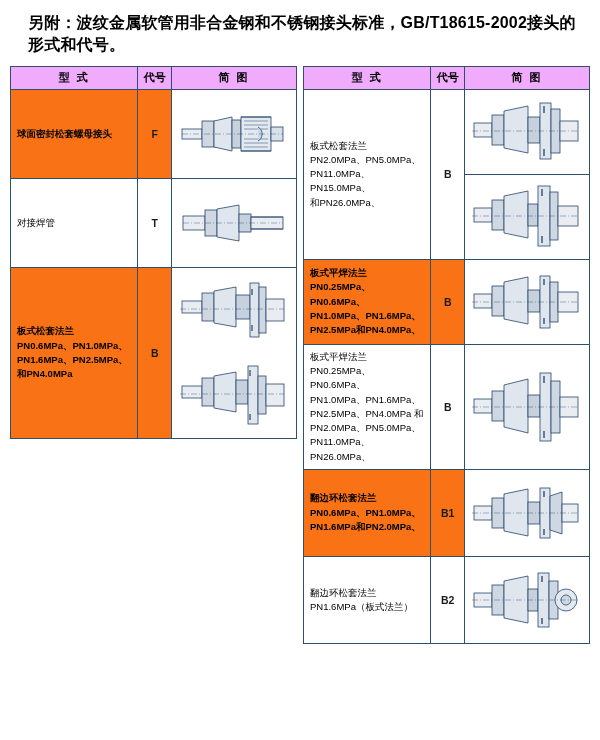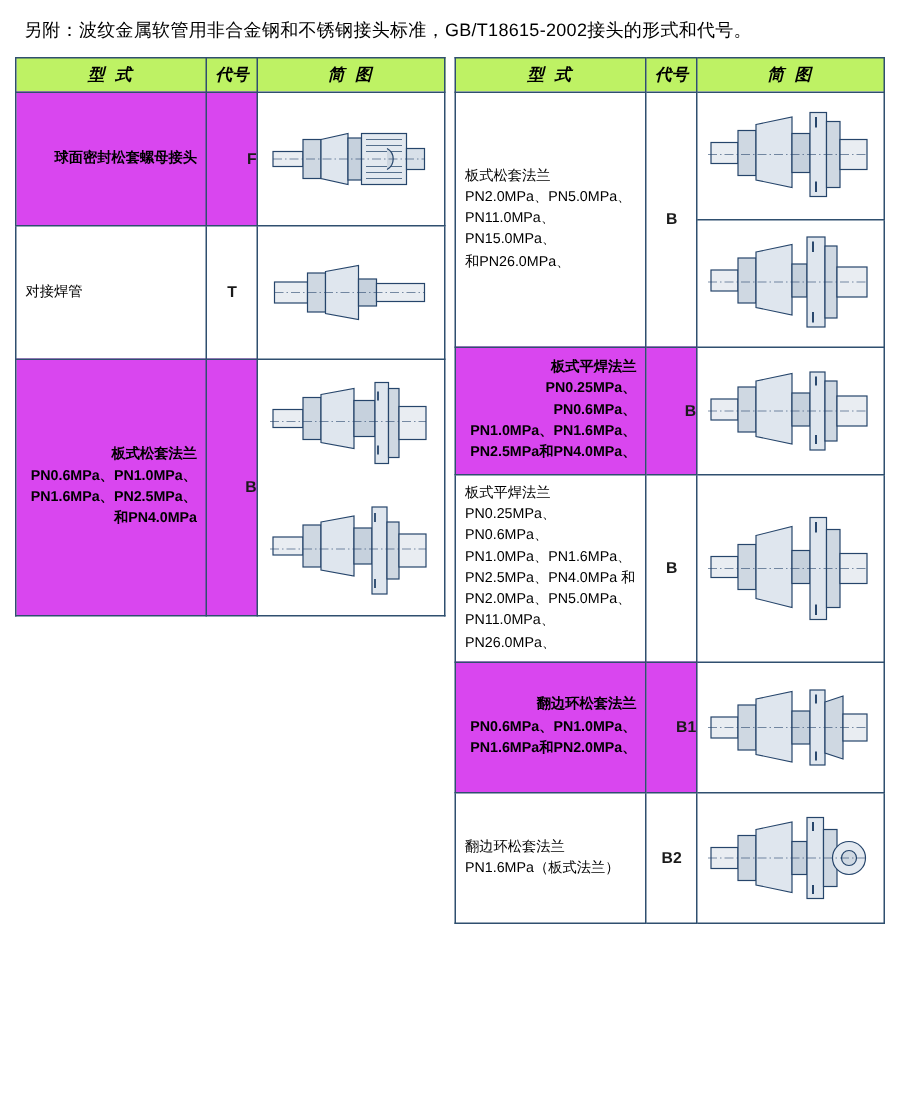--- a/index.html
+++ b/index.html
@@ -15,66 +15,65 @@
     overflow: hidden;
   }
   .page {
     position: relative;
     width: 600px;
     height: 740px;
     box-sizing: border-box;
     padding: 12px 10px 0 10px;
   }
   .doc-title {
-    font-size: 12px;
-    font-weight: normal;
+    font-size: 16px;
+    font-weight: bold;
     line-height: 1.4;
-    margin: 0 0 9px 6px;
+    margin: 0 0 9px 18px;
     letter-spacing: 0.2px;
     color: #000;
   }
   .tables {
     display: flex;
     width: 580px;
     align-items: flex-start;
   }
   table.spec {
     border-collapse: collapse;
     table-layout: fixed;
     background: #fff;
   }
   table.spec td, table.spec th {
     border: 1px solid #2f4f6f;
     padding: 0;
     vertical-align: middle;
   }
   .hdr th {
-    background: #bef264;
+    background: #f0abfc;
     font-size: 11px;
     font-weight: bold;
     height: 22px;
     text-align: center;
     color: #000;
     letter-spacing: 2px;
-    font-style: italic;
   }
   .hdr th.narrow { letter-spacing: 0; }
   .cell-text {
     font-size: 9.5px;
     line-height: 1.5;
     padding: 5px 6px;
     color: #000;
   }
   .cell-text.bold { font-weight: bold; }
   .code {
     text-align: center;
     font-size: 10.5px;
     font-weight: bold;
   }
-  .tint { background: #d946ef; text-align: right; }
+  .tint { background: #f97316; }
   .plain { background: #ffffff; }
   .fig {
     background: #fff;
     text-align: center;
     padding: 0;
   }
   .fig svg { display: block; margin: 0 auto; }
   
   .lt-c1 { width: 128px; }
   .lt-c2 { width: 34px; }

